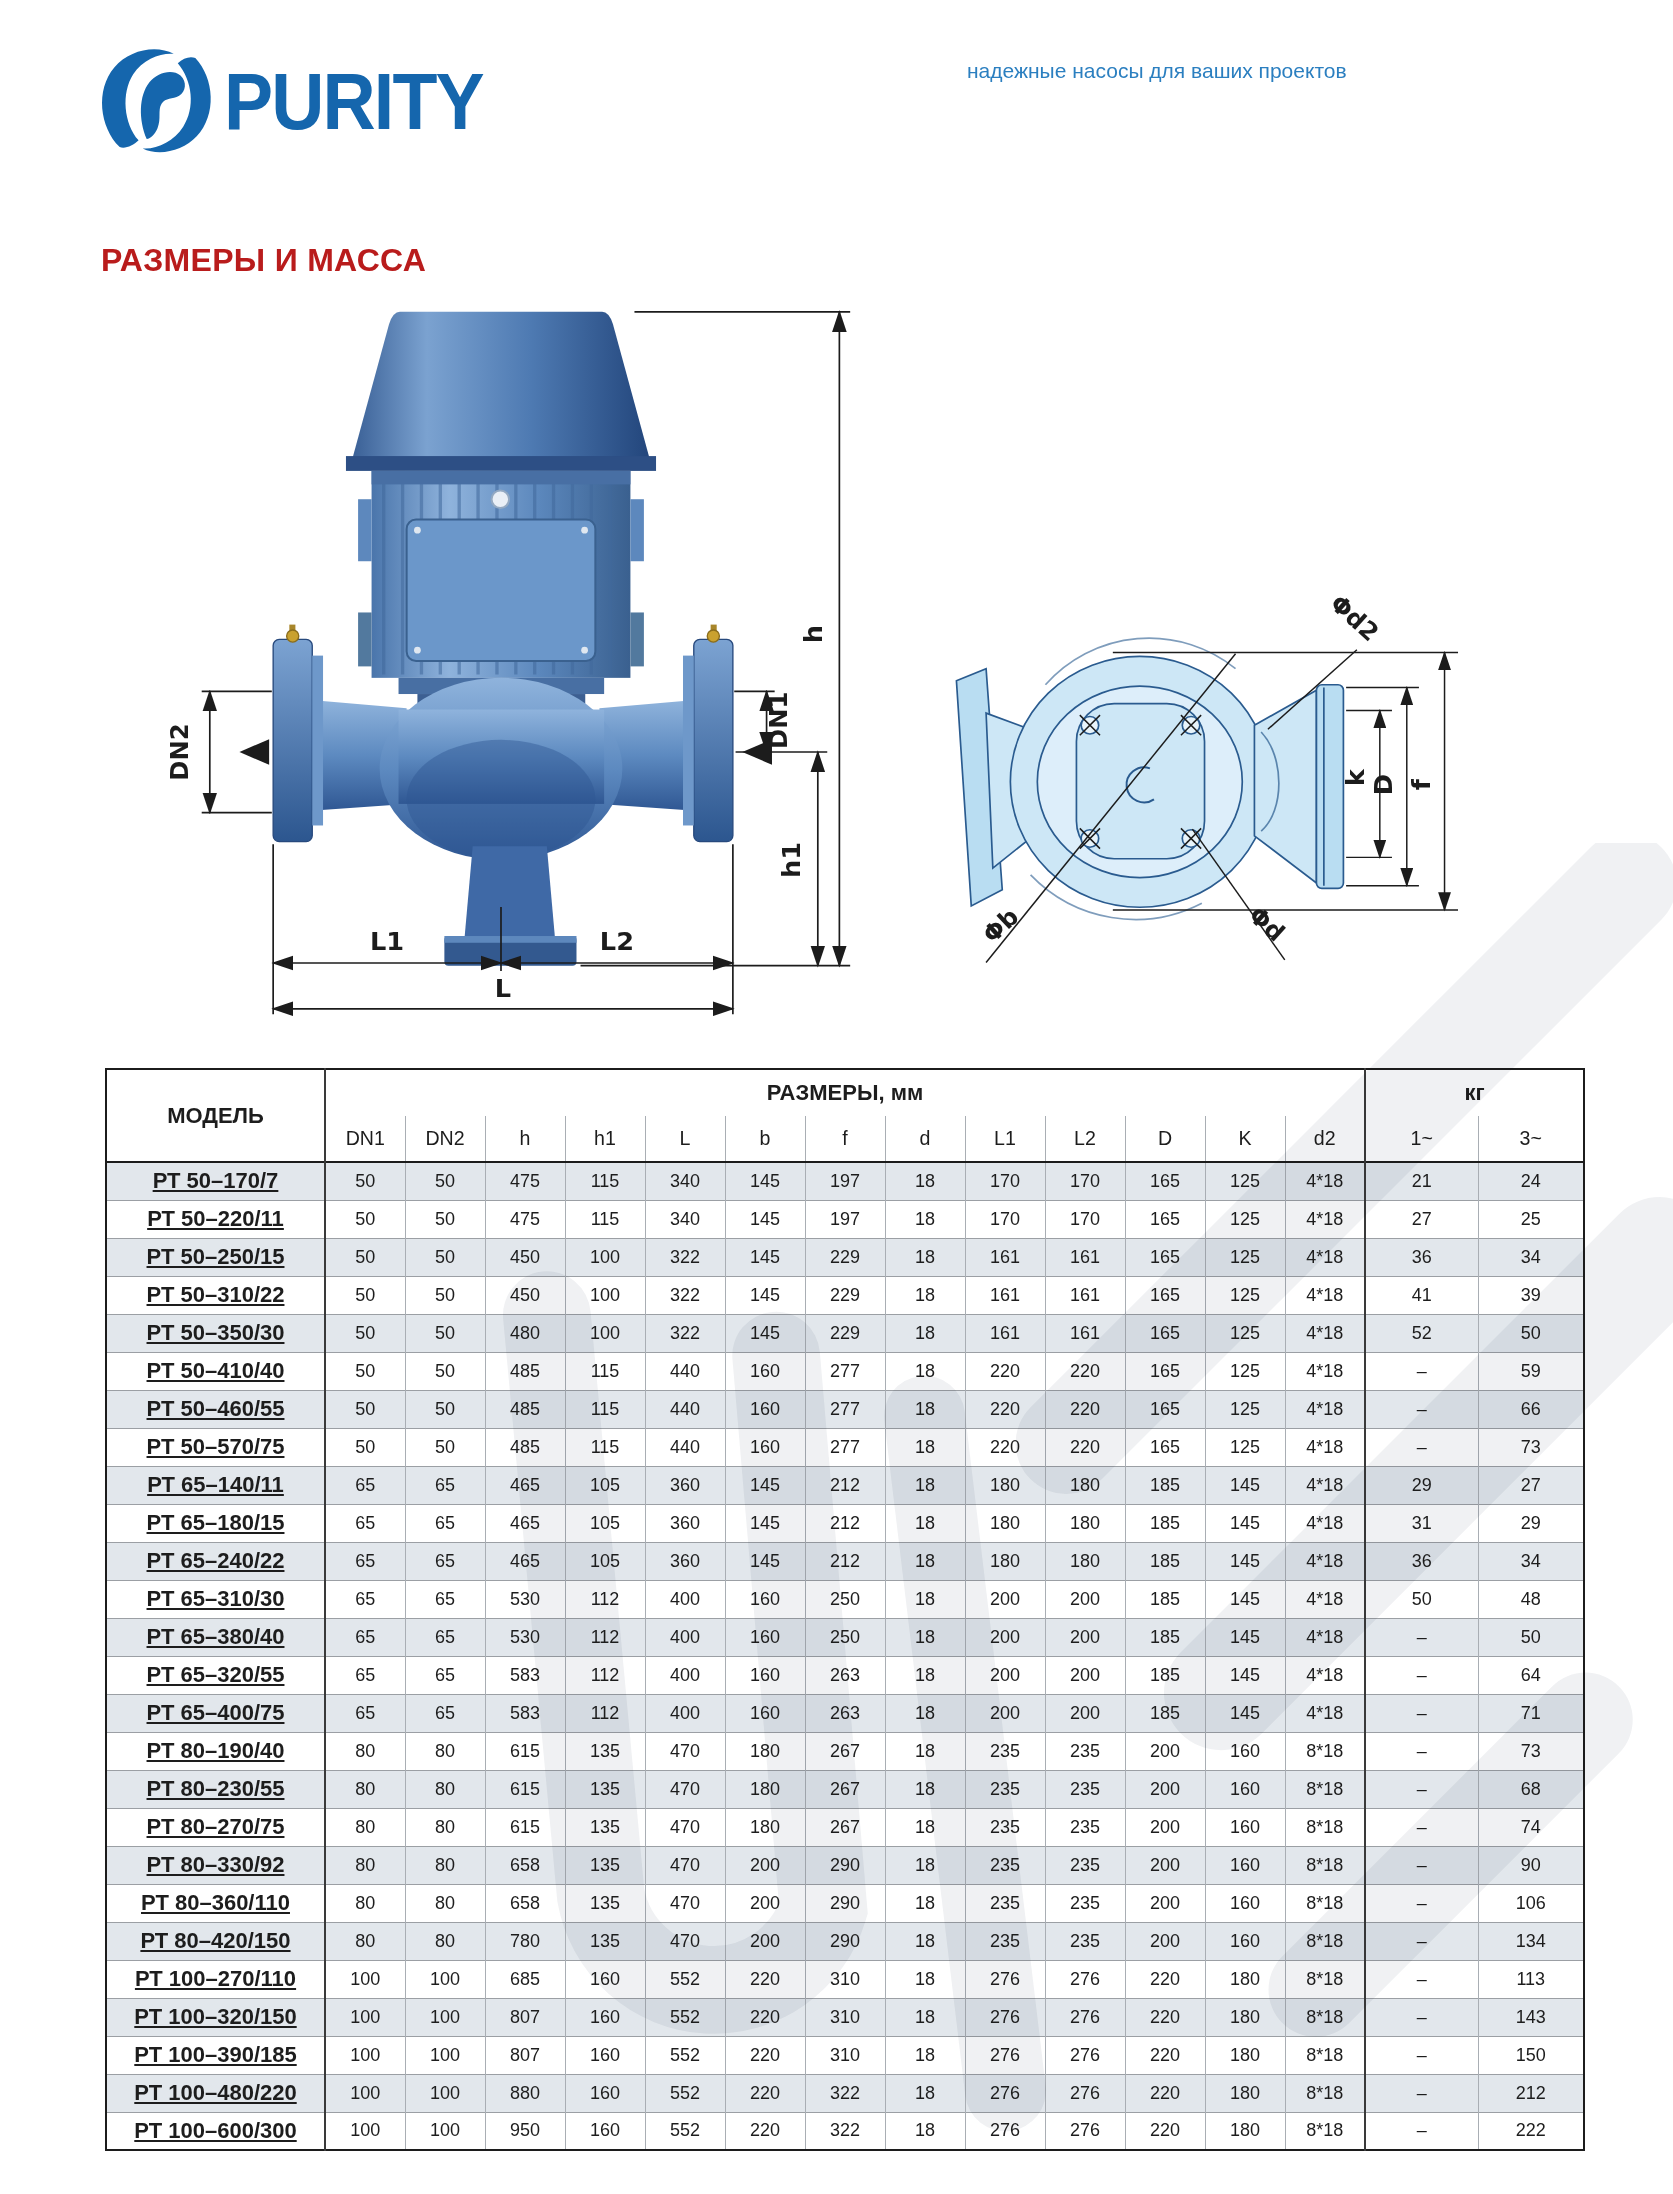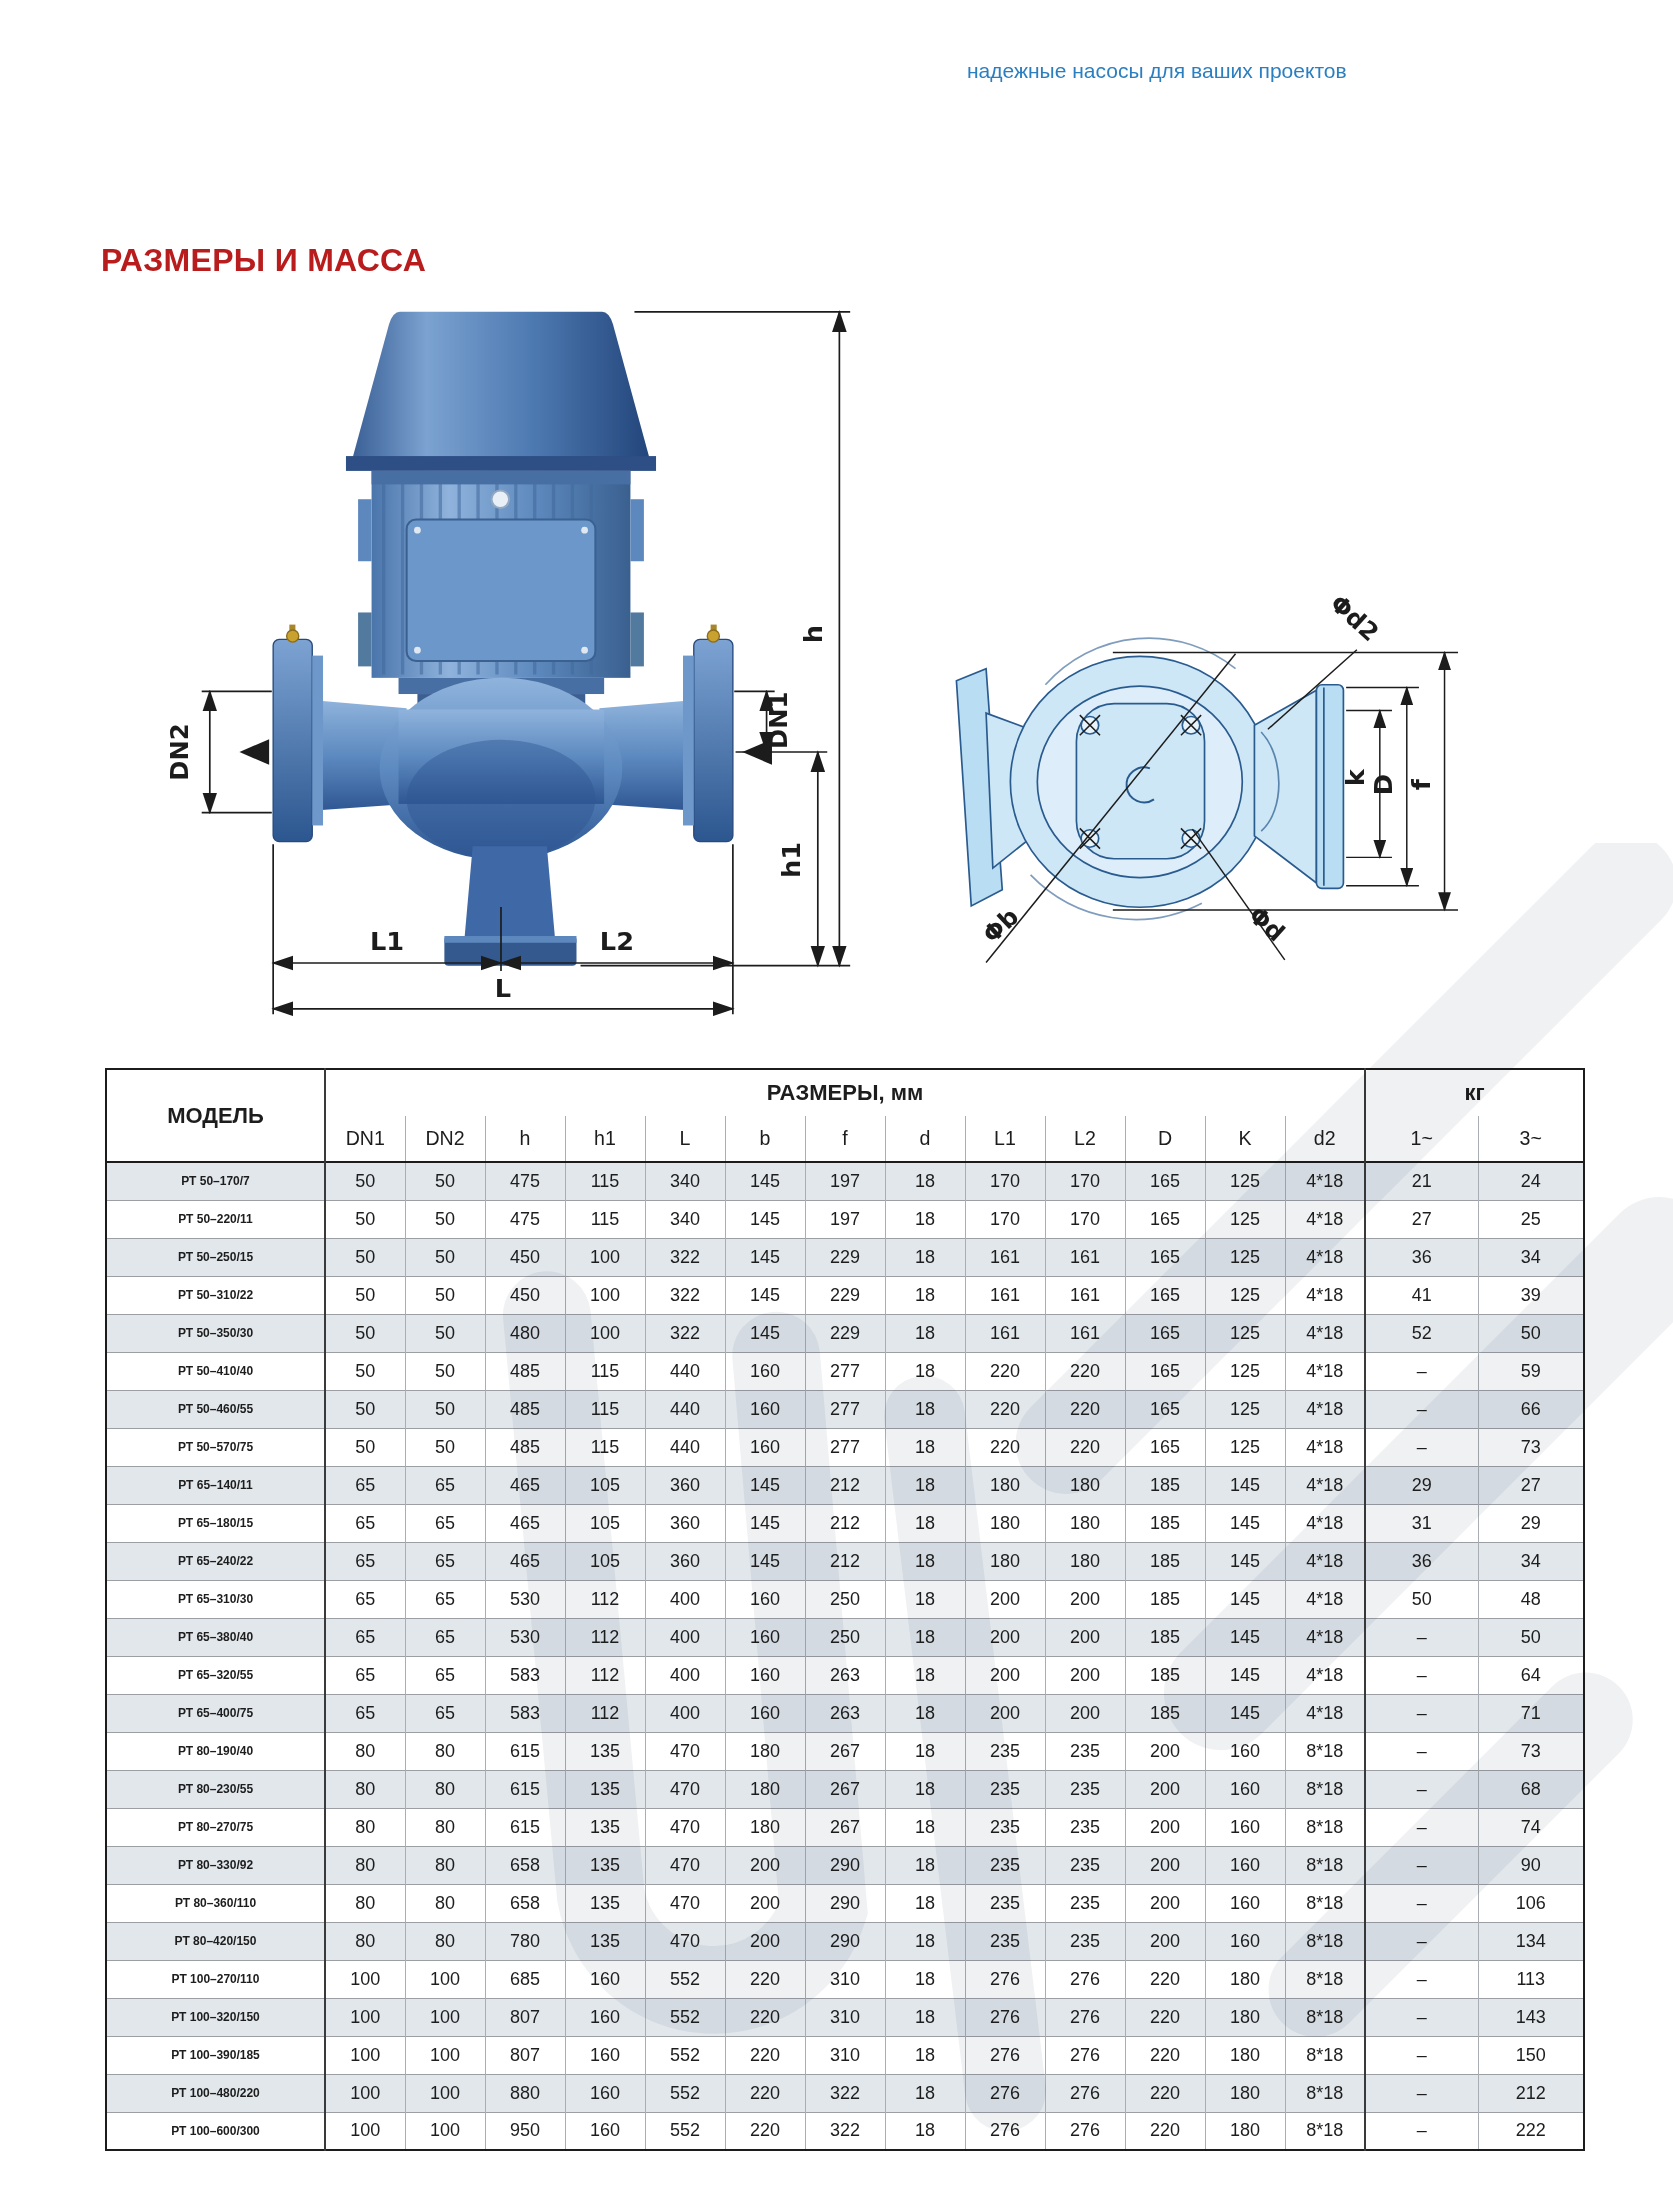--- a/index.html
+++ b/index.html
@@ -25,29 +25,37 @@
   .spec-table { border:2.7px solid #1c1c1c; }
   .spec-table thead th { background:#fff; }
   .spec-table .h1 th { height:47px; font-size:22px; font-weight:bold; }
   .spec-table .h2 th { height:46px; font-size:19.6px; font-weight:normal; border-left:1.3px solid #a9aeb4; }
   .spec-table .h2 th:first-child { border-left:none; }
   .spec-table thead { border-bottom:2.7px solid #1c1c1c; }
   .spec-table .model-h { width:219px; border-right:2px solid #3a3a3a; font-size:20px; }
   .col-dim { width:80px; }
   .kg-first { border-left:2px solid #3a3a3a !important; }
   .spec-table tbody td { height:38px; font-size:18px; border-top:1.3px solid #9b9fa4; border-left:1.3px solid #a9aeb4; }
-  .spec-table tbody td.model { font-weight:bold; border-left:none; border-right:2px solid #3a3a3a; font-size:12px; }
+  .spec-table tbody td.model { font-weight:bold; border-left:none; border-right:2px solid #3a3a3a; font-size:22px;text-decoration:underline; }
   .spec-table tbody tr:nth-child(odd) td { background:#e2e7ec; }
   .spec-table tbody tr:nth-child(even) td { background:#ffffff; }
 </style>
 </head>
 <body>
 
 <div class="page">
 
+  <div class="logo-wrap">
+    <svg width="125" height="125" viewBox="0 0 185 185">
+      <path d="M38,160 C8,130 2,75 30,42 C52,16 92,8 118,22 C100,20 72,30 58,52 C40,80 44,125 66,150 C58,158 46,163 38,160 Z" fill="#1566ad"></path>
+      <path d="M150,28 C178,58 182,112 152,144 C132,166 96,174 72,162 C92,164 118,152 132,130 C150,102 146,62 124,36 C132,28 142,25 150,28 Z" fill="#1566ad"></path>
+      <path d="M78,148 C66,120 66,84 82,64 C94,49 116,44 128,54 C138,63 136,78 126,84 C116,90 106,86 100,96 C94,106 100,118 94,132 C90,141 84,147 78,148 Z" fill="#1566ad"></path>
+    </svg>
+    <div class="logo-text">PURITY</div>
+  </div>
   <div class="tagline">надежные насосы для ваших проектов</div>
 
   <div class="page-title">РАЗМЕРЫ И МАССА</div>
 
   <svg class="fig" style="left:169px; top:297px;" width="695" height="728" viewBox="0 0 1030 1080">
     <defs>
       <linearGradient id="gCover" x1="0" y1="0" x2="1" y2="0">
         <stop offset="0" stop-color="#3a6096"></stop>
           <stop offset=".25" stop-color="#7ba2d0"></stop>
         <stop offset=".6" stop-color="#4e7ab2"></stop>

